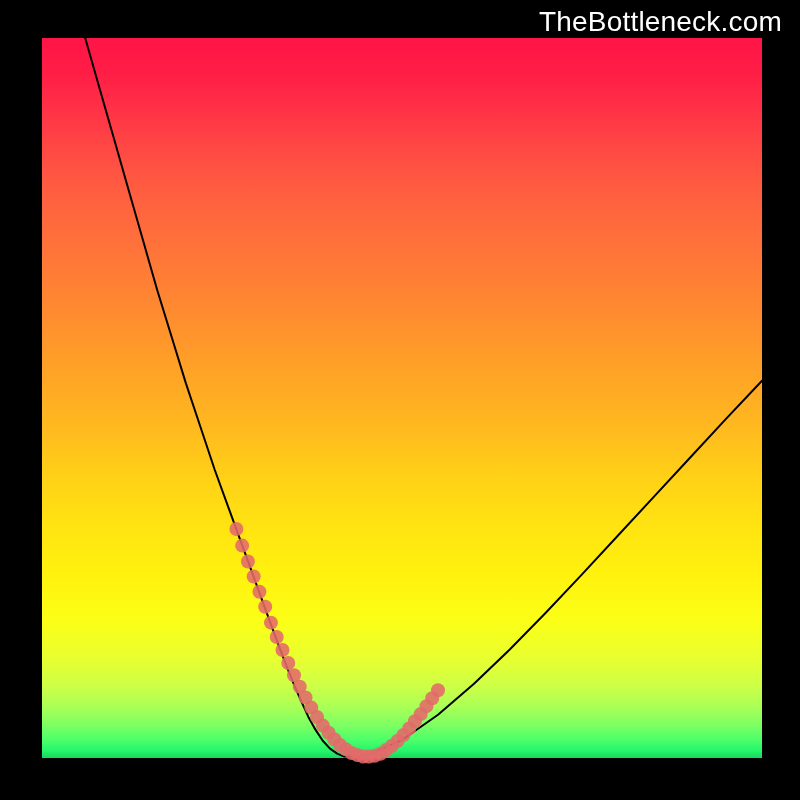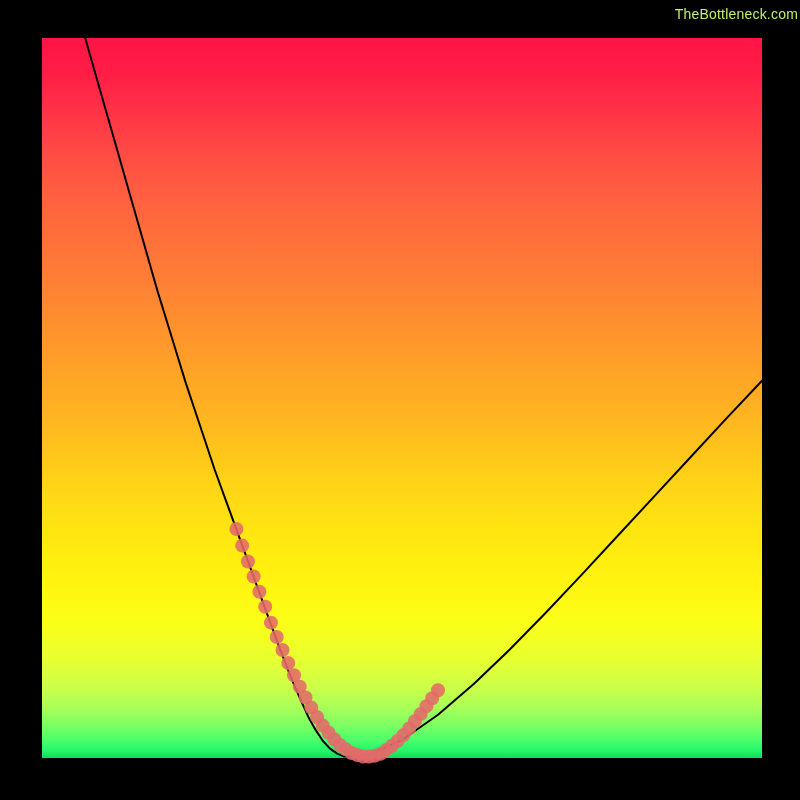--- a/index.html
+++ b/index.html
@@ -43,23 +43,23 @@
       #a9ff57 93%,
       #7cff63 95.5%,
       #4bff6a 97.5%,
       #24f56b 99%,
       #17d85e 100%
     );
   }
   .watermark {
     position: absolute;
     top: 6px;
-    right: 2px;
-    color: #bef264;
-    font-size: 14px;
+    right: 18px;
+    color: #ffffff;
+    font-size: 28px;
     font-weight: 500;
     letter-spacing: 0.2px;
     user-select: none;
   }
   svg.curve {
     position: absolute;
     left: 0; top: 0;
     width: 720px;
     height: 720px;
     overflow: visible;

